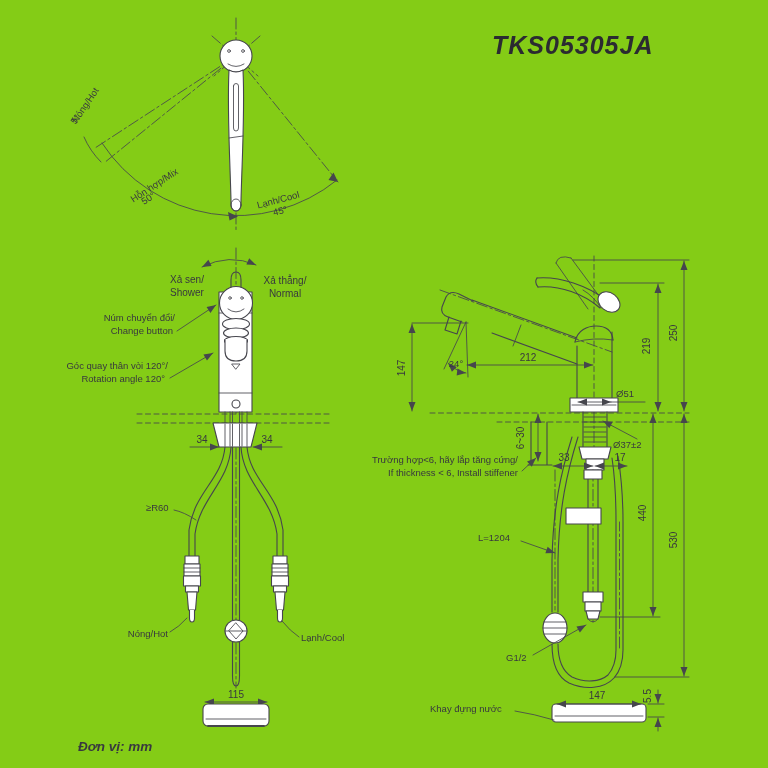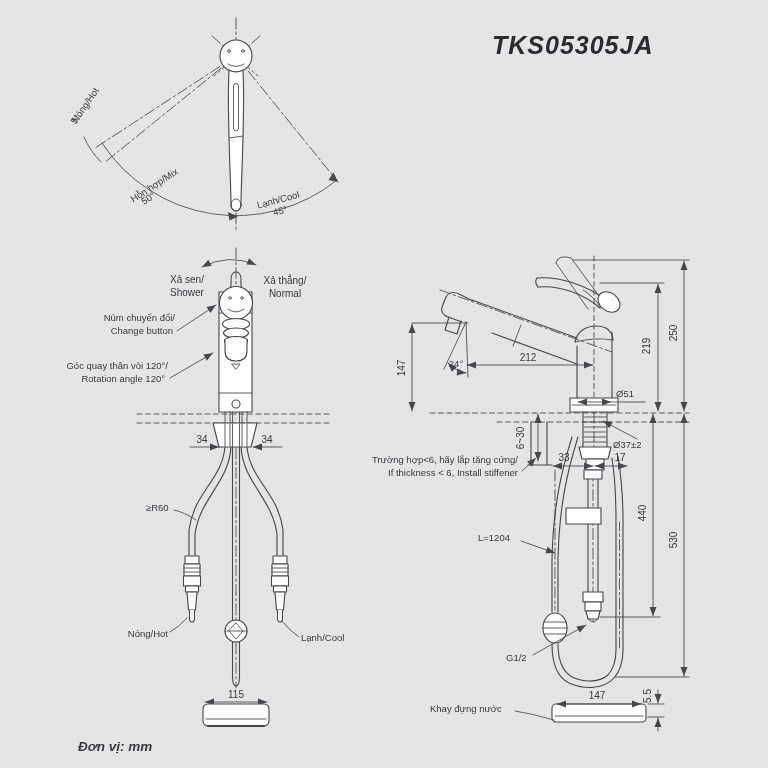--- a/index.html
+++ b/index.html
@@ -1,16 +1,16 @@
 <!DOCTYPE html>
 <html><head>
 <meta charset="utf-8">
 <style>
   html,body{margin:0;padding:0;background:#ffffff;}
-  .page{position:relative;width:768px;height:768px;background:#e5e5e5;overflow:hidden;}
+  .page{position:relative;width:768px;height:768px;background:#84cc16;overflow:hidden;}
   svg{position:absolute;left:0;top:0;}
   svg text{font-family:"Liberation Sans","DejaVu Sans",sans-serif;fill:#38383f;}
   .t10{font-size:10px;}
   .t95{font-size:9.5px;}
   .dim{font-size:10px;}
   .title{font-size:25px;font-weight:bold;font-style:italic;letter-spacing:1px;fill:#2b2b31;}
   .unit{font-size:13.5px;font-weight:bold;font-style:italic;}
   .s{stroke:#46464d;stroke-width:1.1;fill:none;stroke-linejoin:round;stroke-linecap:round;}
   .sw{stroke:#46464d;stroke-width:1.1;fill:#ffffff;stroke-linejoin:round;}
   .thin{stroke-width:0.85;}

